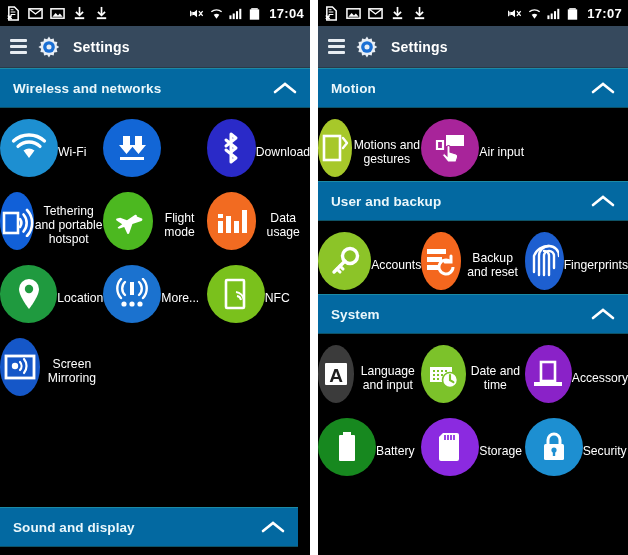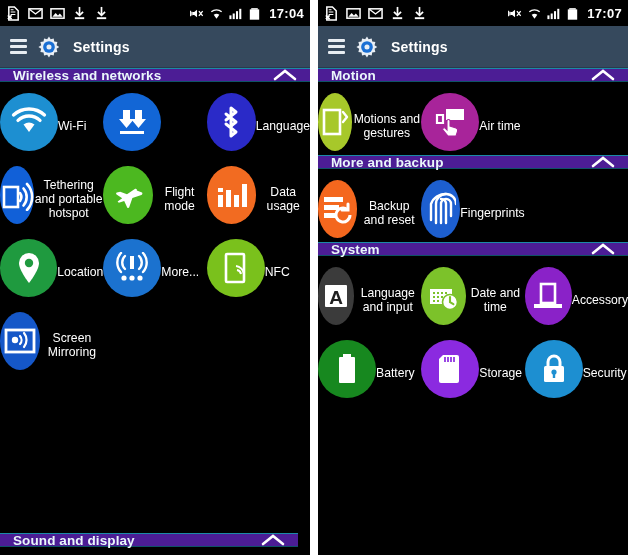--- a/index.html
+++ b/index.html
@@ -20,21 +20,21 @@
   
   .actionbar{height:42px;background:#36495d;display:flex;align-items:center;
              padding:0 10px;box-sizing:border-box;border-bottom:1px solid #2b3a4a;}
   .menu-ico{width:17px;height:15px;display:flex;flex-direction:column;
             justify-content:space-between;margin-right:9px;}
   .menu-ico i{display:block;height:3px;background:#e8edf2;border-radius:1px;}
   .gear-wrap{width:26px;height:26px;margin-right:11px;display:block;}
   .ab-title{color:#ffffff;font-size:14px;font-weight:bold;letter-spacing:.2px;}
 
   
-  .section{height:14px;background:#4c1d95;display:flex;align-items:center;
+  .section{height:40px;background:#0369a1;display:flex;align-items:center;
            justify-content:space-between;padding:0 12px 0 13px;box-sizing:border-box;
            border-top:1px solid #1b8aa6;border-bottom:1px solid #0e5266;}
   .section-title{color:#eaf7fb;font-size:13.5px;font-weight:bold;letter-spacing:.1px;}
   .chev{width:26px;height:14px;}
 
   
   .grid{display:flex;flex-wrap:wrap;background:#000;}
   .cell{width:33.333%;box-sizing:border-box;display:flex;flex-direction:row;
         align-items:center;padding-top:11px;padding-bottom:4px;}
   .circle{width:58px;height:58px;border-radius:50%;display:flex;align-items:center;
@@ -144,21 +144,21 @@
         </div>
       </div>
 
       <div class="cell">
         <div class="circle" style="background:#2a2ac8">
           <svg width="26" height="34" viewBox="0 0 26 34">
             <path d="M8 9l10 8-5 4V3l5 4-10 8" fill="none" stroke="#fff" stroke-width="3" stroke-linejoin="round" stroke-linecap="round"></path>
             <path d="M13 21v10l5-4-10-8" fill="none" stroke="#fff" stroke-width="3" stroke-linejoin="round" stroke-linecap="round"></path>
           </svg>
         </div>
-        <div class="cap">Language</div>
+        <div class="cap">Download</div>
       </div>
 
       <div class="cell">
         <div class="circle" style="background:#1160d8">
           <svg width="34" height="32" viewBox="0 0 34 32">
             <rect x="4" y="8" width="14" height="20" fill="none" stroke="#fff" stroke-width="2.6"></rect>
             <path d="M20 14a7 7 0 010 8" fill="none" stroke="#fff" stroke-width="2.6" stroke-linecap="round"></path>
             <path d="M23.5 9.5a13 13 0 010 17" fill="none" stroke="#fff" stroke-width="2.6" stroke-linecap="round"></path>
             <path d="M27 5a19 19 0 010 26" fill="none" stroke="#fff" stroke-width="2.6" stroke-linecap="round"></path>
           </svg>
@@ -335,35 +335,45 @@
         <div class="cap">Motions and gestures</div>
       </div>
       <div class="cell">
         <div class="circle" style="background:#a8249a">
           <svg width="32" height="30" viewBox="0 0 32 30">
             <rect x="12" y="2" width="18" height="11" fill="#fff"></rect>
             <path d="M3 8h6v8H3z" fill="none" stroke="#fff" stroke-width="2.2"></path>
             <path d="M13 14c0-2 3-2 3 0v5l6 2c2 .7 2 2 1.5 3.5L22 29h-8l-5-6c-1-1.5 1-3 2.2-1.8L13 23z" fill="#fff" stroke="#a8249a" stroke-width="1.1"></path>
           </svg>
         </div>
-        <div class="cap">Air time</div>
+        <div class="cap">Air input</div>
       </div>
       <div class="cell empty">
         <div class="circle" style="background:#000"></div>
           <div class="cap"></div>
       </div>
     </div>
 
     <div class="section">
-      <span class="section-title">More and backup</span>
+      <span class="section-title">User and backup</span>
       <svg class="chev" viewBox="0 0 26 14">
         <path d="M3 11L13 3l10 8" fill="none" stroke="#fff" stroke-width="2.6" stroke-linecap="round"></path>
       </svg>
     </div>
     <div class="grid">
+      <div class="cell">
+        <div class="circle" style="background:#8cc428">
+          <svg width="32" height="32" viewBox="0 0 32 32">
+            <circle cx="21" cy="11" r="7.5" fill="none" stroke="#fff" stroke-width="3.4"></circle>
+            <path d="M16 16L5 27" stroke="#fff" stroke-width="3.4" stroke-linecap="round"></path>
+            <path d="M8 24l3 3M11 21l3 3" stroke="#fff" stroke-width="3.1" stroke-linecap="round"></path>
+          </svg>
+        </div>
+        <div class="cap">Accounts</div>
+      </div>
       <div class="cell">
         <div class="circle" style="background:#f4671e">
           <svg width="32" height="30" viewBox="0 0 32 30">
             <rect x="2" y="3" width="19" height="5" fill="#fff"></rect>
             <rect x="2" y="11" width="15" height="5" fill="#fff"></rect>
             <rect x="2" y="19" width="12" height="5" fill="#fff"></rect>
             <path d="M28 21a7 7 0 11-2.5-5.4" fill="none" stroke="#fff" stroke-width="3"></path>
             <path d="M26 10v6h-6" fill="none" stroke="#fff" stroke-width="3" stroke-linecap="round"></path>
           </svg>
         </div>

